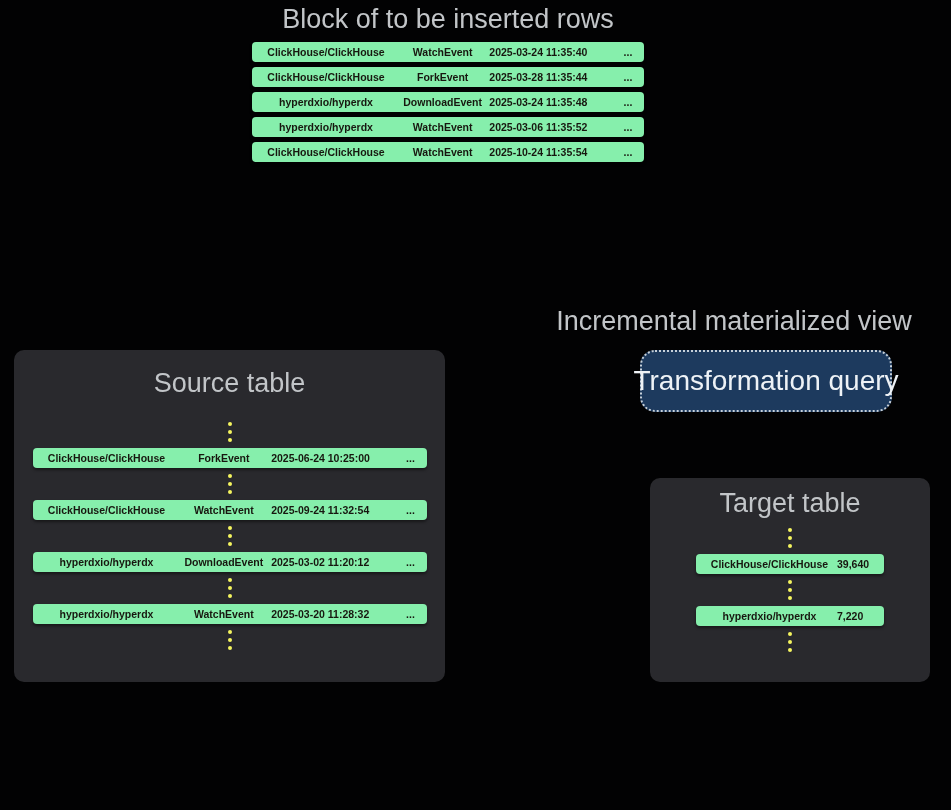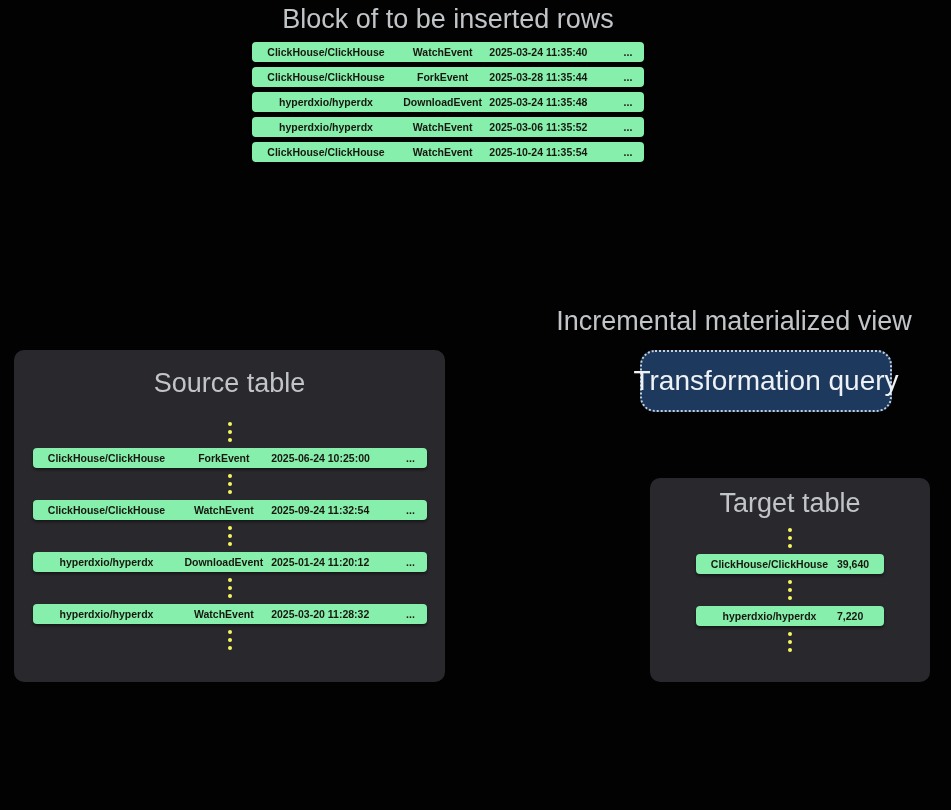--- a/index.html
+++ b/index.html
@@ -122,21 +122,21 @@
       <span class="c-more">...</span>
     </div>
     <div class="dots">
         <i></i>
         <i></i>
         <i></i>
       </div>
     <div class="mono-row">
       <span class="c-repo">hyperdxio/hyperdx</span>
       <span class="c-event">DownloadEvent</span>
-      <span class="c-ts">2025-01-24 11:20:12</span>
+      <span class="c-ts">2025-03-02 11:20:12</span>
       <span class="c-more">...</span>
     </div>
     <div class="dots">
         <i></i>
         <i></i>
         <i></i>
       </div>
     <div class="mono-row">
       <span class="c-repo">hyperdxio/hyperdx</span>
       <span class="c-event">WatchEvent</span>

